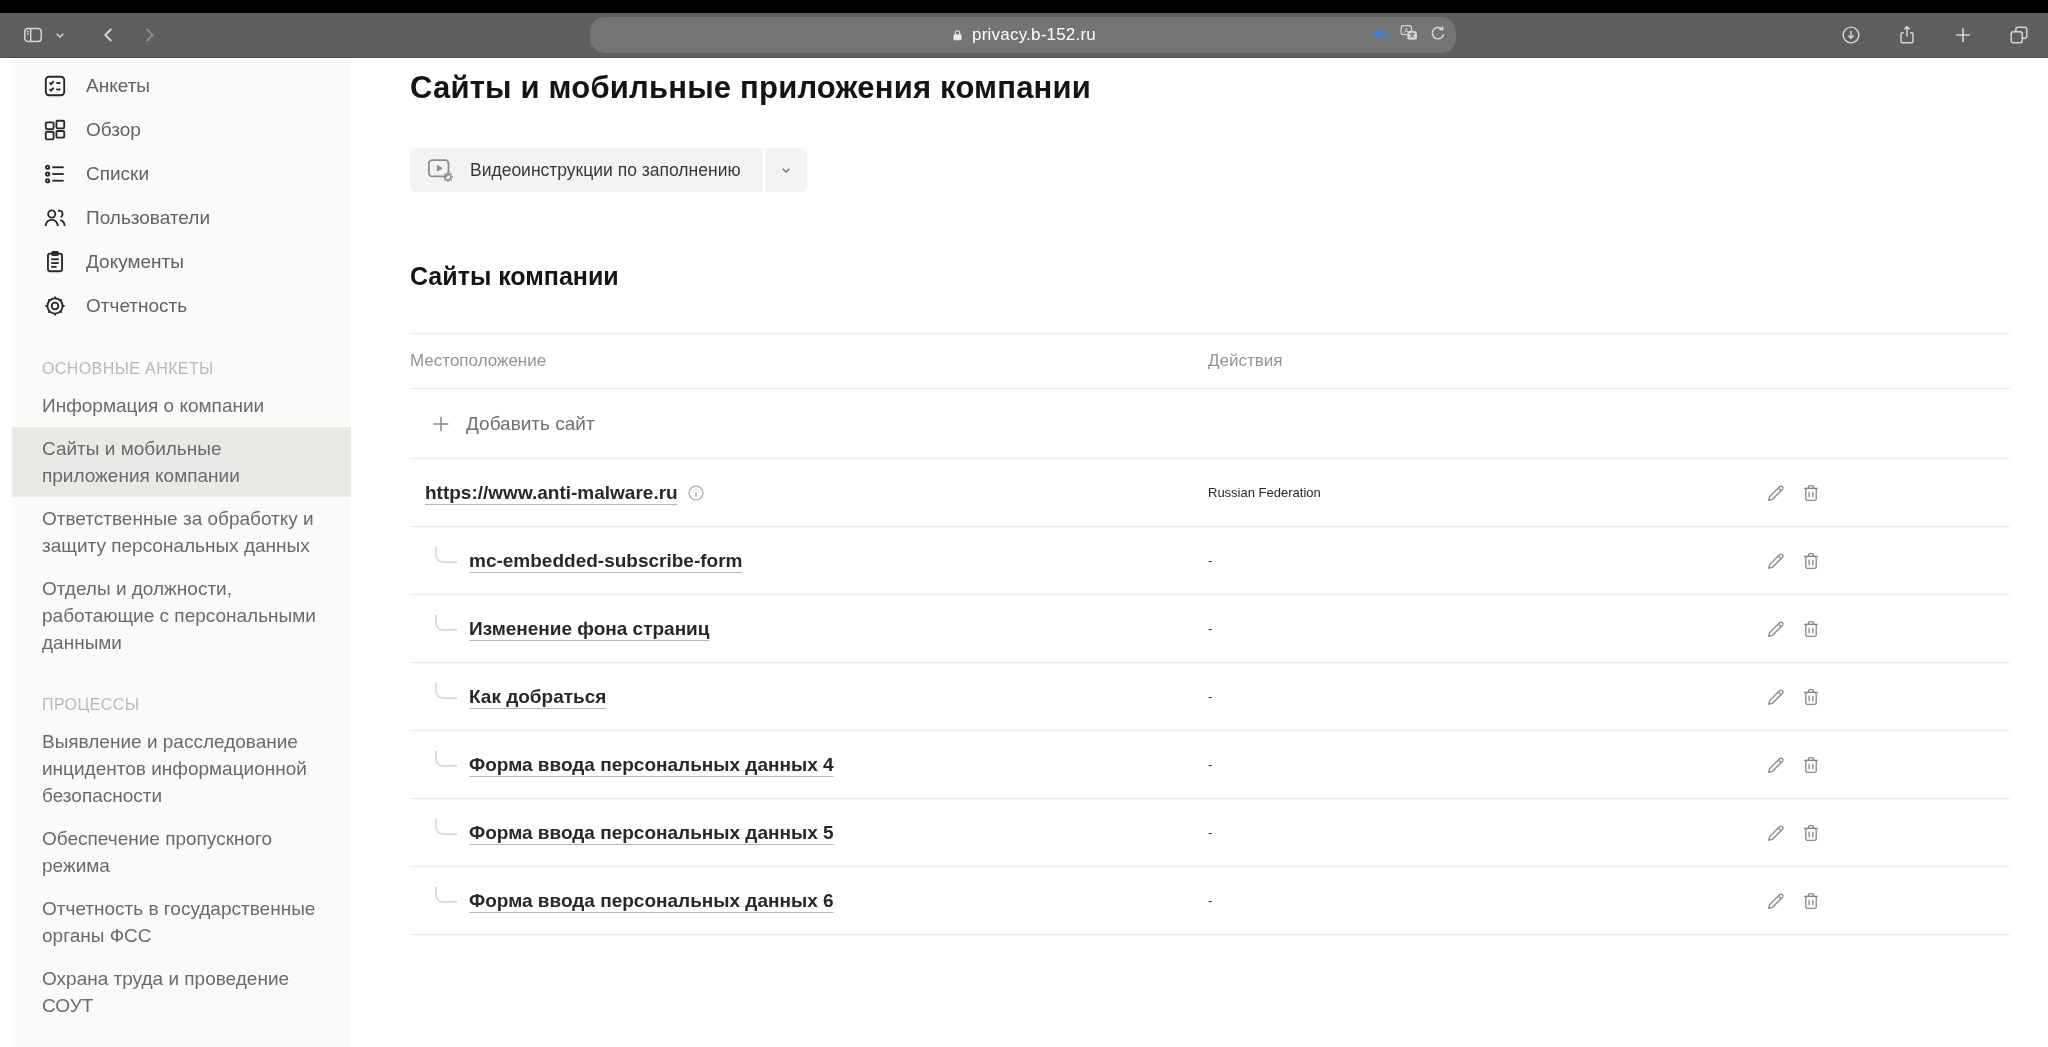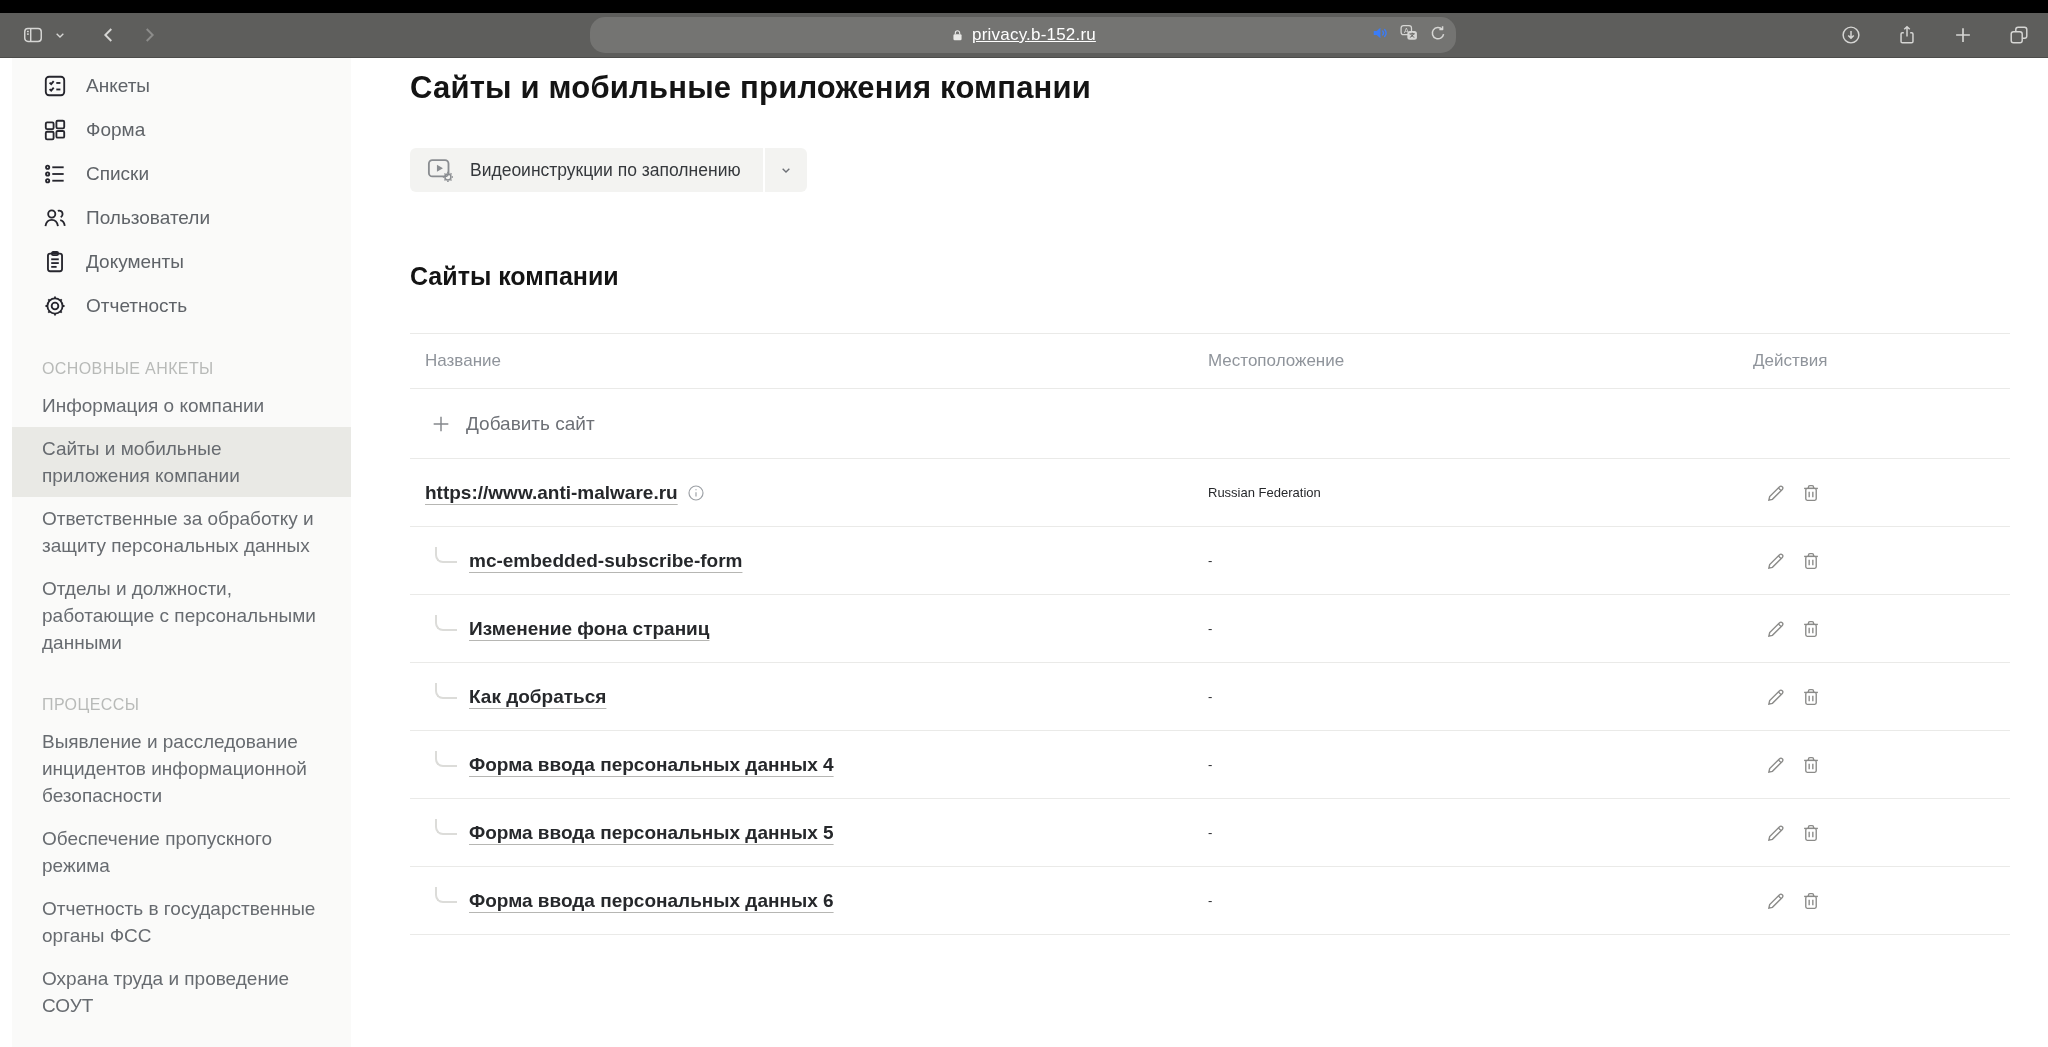--- a/index.html
+++ b/index.html
@@ -10,21 +10,21 @@
   .top-black { height:13px; background:#000; }
   .toolbar { position:relative; height:45px; background:#5e5e5c; border-bottom:1px solid #4c4c4a; }
   .tb-left { position:absolute; left:18px; top:0; height:44px; display:flex; align-items:center; gap:10px; }
   .tb-right { position:absolute; right:14px; top:0; height:44px; display:flex; align-items:center; gap:26px; }
   .tb-btn { display:flex; align-items:center; justify-content:center; width:30px; height:30px; cursor:default; }
   .tb-btn svg { width:22px; height:22px; }
   .ic-light { stroke:#d6d6d4; }
   .ic-dim { stroke:#8d8d8b; }
 
   .addr { position:absolute; left:590px; top:4px; width:866px; height:36px; background:#747472;
-    border-radius:15px; display:flex; align-items:center; justify-content:center; color:#fff;text-decoration:underline; }
+    border-radius:15px; display:flex; align-items:center; justify-content:center; color:#fff; }
   .addr-center { display:flex; align-items:center; gap:7px; font-size:17px; letter-spacing:.2px; }
   .addr-icons { position:absolute; right:8px; top:0; height:36px; display:flex; align-items:center; gap:9px; }
   .addr-icons svg { width:20px; height:20px; }
 
   
   .app { position:absolute; top:58px; left:0; right:0; bottom:0; }
 
   .sidebar { position:absolute; top:0; left:12px; bottom:0; width:350px; background:#fafaf9;
     border-right:1px solid #e4e4e1; overflow:hidden; }
   .nav { padding-top:6px; }
@@ -180,21 +180,21 @@
     <span class="nav-label">Анкеты</span>
   </div>
 
   <div class="nav-item">
     <span class="nav-icon"><svg viewBox="0 0 24 24" fill="none" stroke-width="1.7">
               <rect x="3.5" y="5" width="7.2" height="6.2" rx="1.2"></rect>
               <rect x="3.5" y="13.6" width="7.2" height="7" rx="1.2"></rect>
               <rect x="13.3" y="3.5" width="7.2" height="7" rx="1.2"></rect>
               <rect x="13.3" y="12.9" width="7.2" height="6.2" rx="1.2"></rect>
             </svg></span>
-    <span class="nav-label">Форма</span>
+    <span class="nav-label">Обзор</span>
   </div>
 
   <div class="nav-item">
     <span class="nav-icon"><svg viewBox="0 0 24 24" fill="none" stroke-width="1.7">
               <circle cx="5.2" cy="5.8" r="1.5"></circle>
               <circle cx="5.2" cy="12" r="1.5"></circle>
               <circle cx="5.2" cy="18.2" r="1.5"></circle>
               <line x1="9.5" y1="5.8" x2="20" y2="5.8"></line>
               <line x1="9.5" y1="12" x2="20" y2="12"></line>
               <line x1="9.5" y1="18.2" x2="20" y2="18.2"></line>
@@ -280,21 +280,20 @@
         <svg viewBox="0 0 24 24" fill="none" stroke-width="2">
             <path d="M7 10l5 5 5-5"></path>
           </svg>
       </span>
     </div>
 
     <h2 class="section-heading">Сайты компании</h2>
 
     <div class="table">
       <div class="thead">
-        <span class="th-name">Название</span>
         <span>Местоположение</span>
         <span>Действия</span>
       </div>
 
       <div class="add-row add-site">
         <svg viewBox="0 0 24 24" fill="none" stroke-width="1.6">
             <path d="M12 4v16M4 12h16"></path>
           </svg>
         <span>Добавить сайт</span>
       </div>

